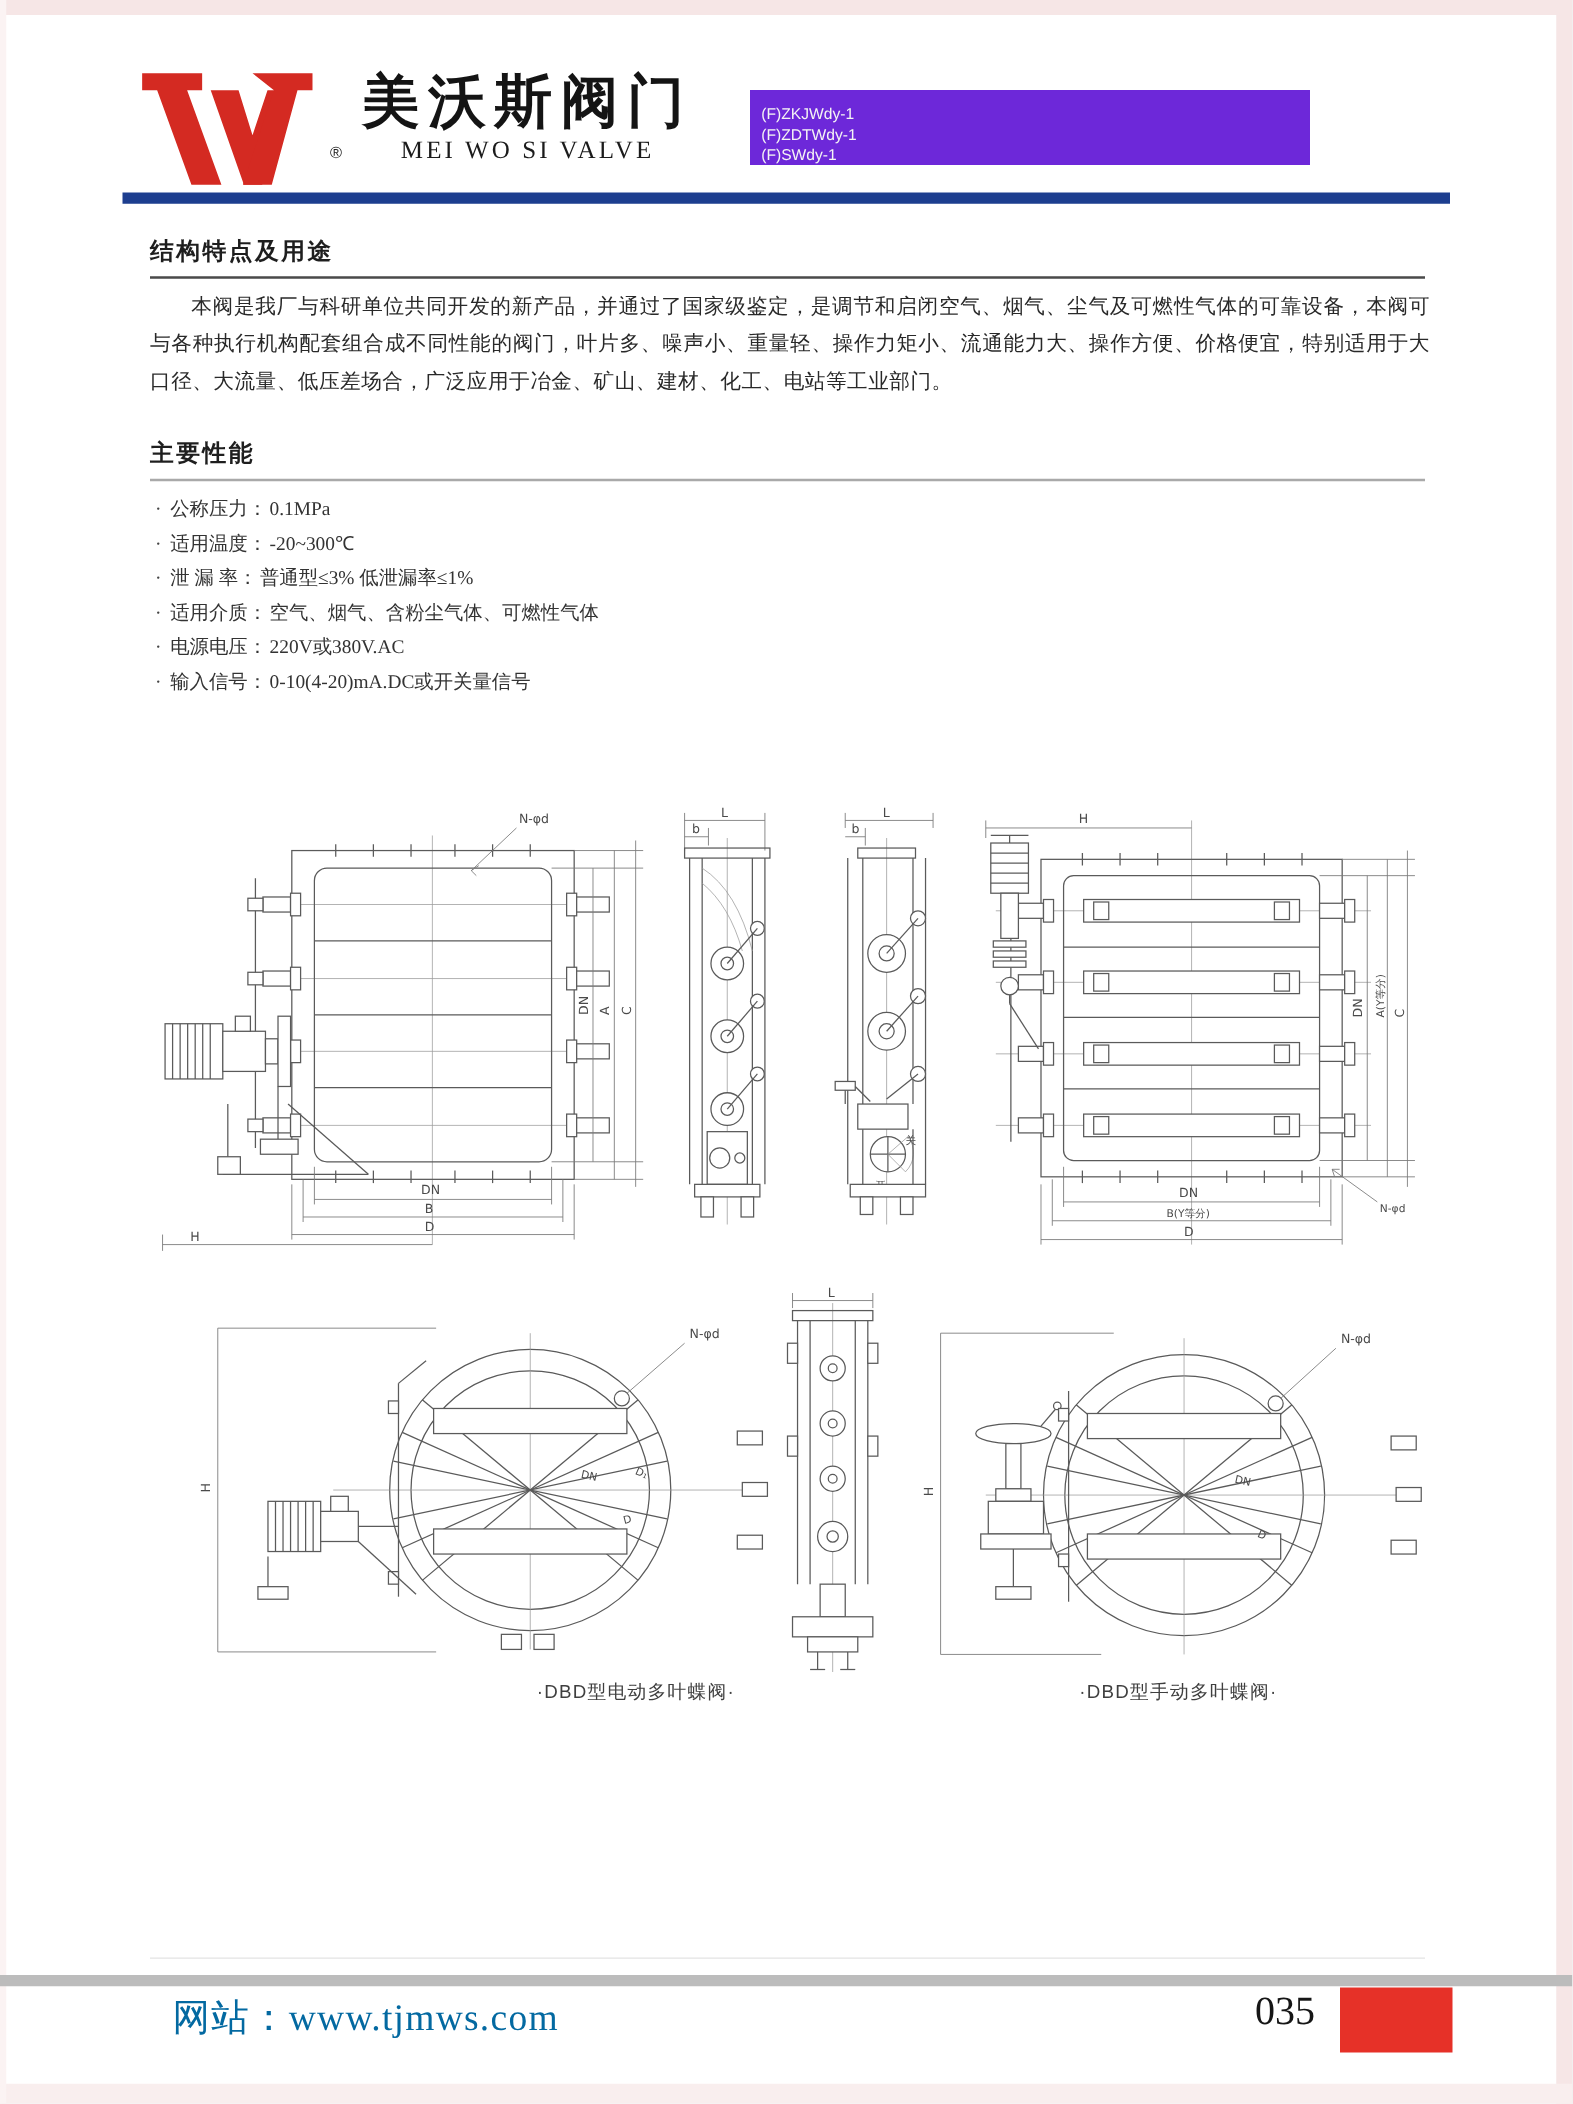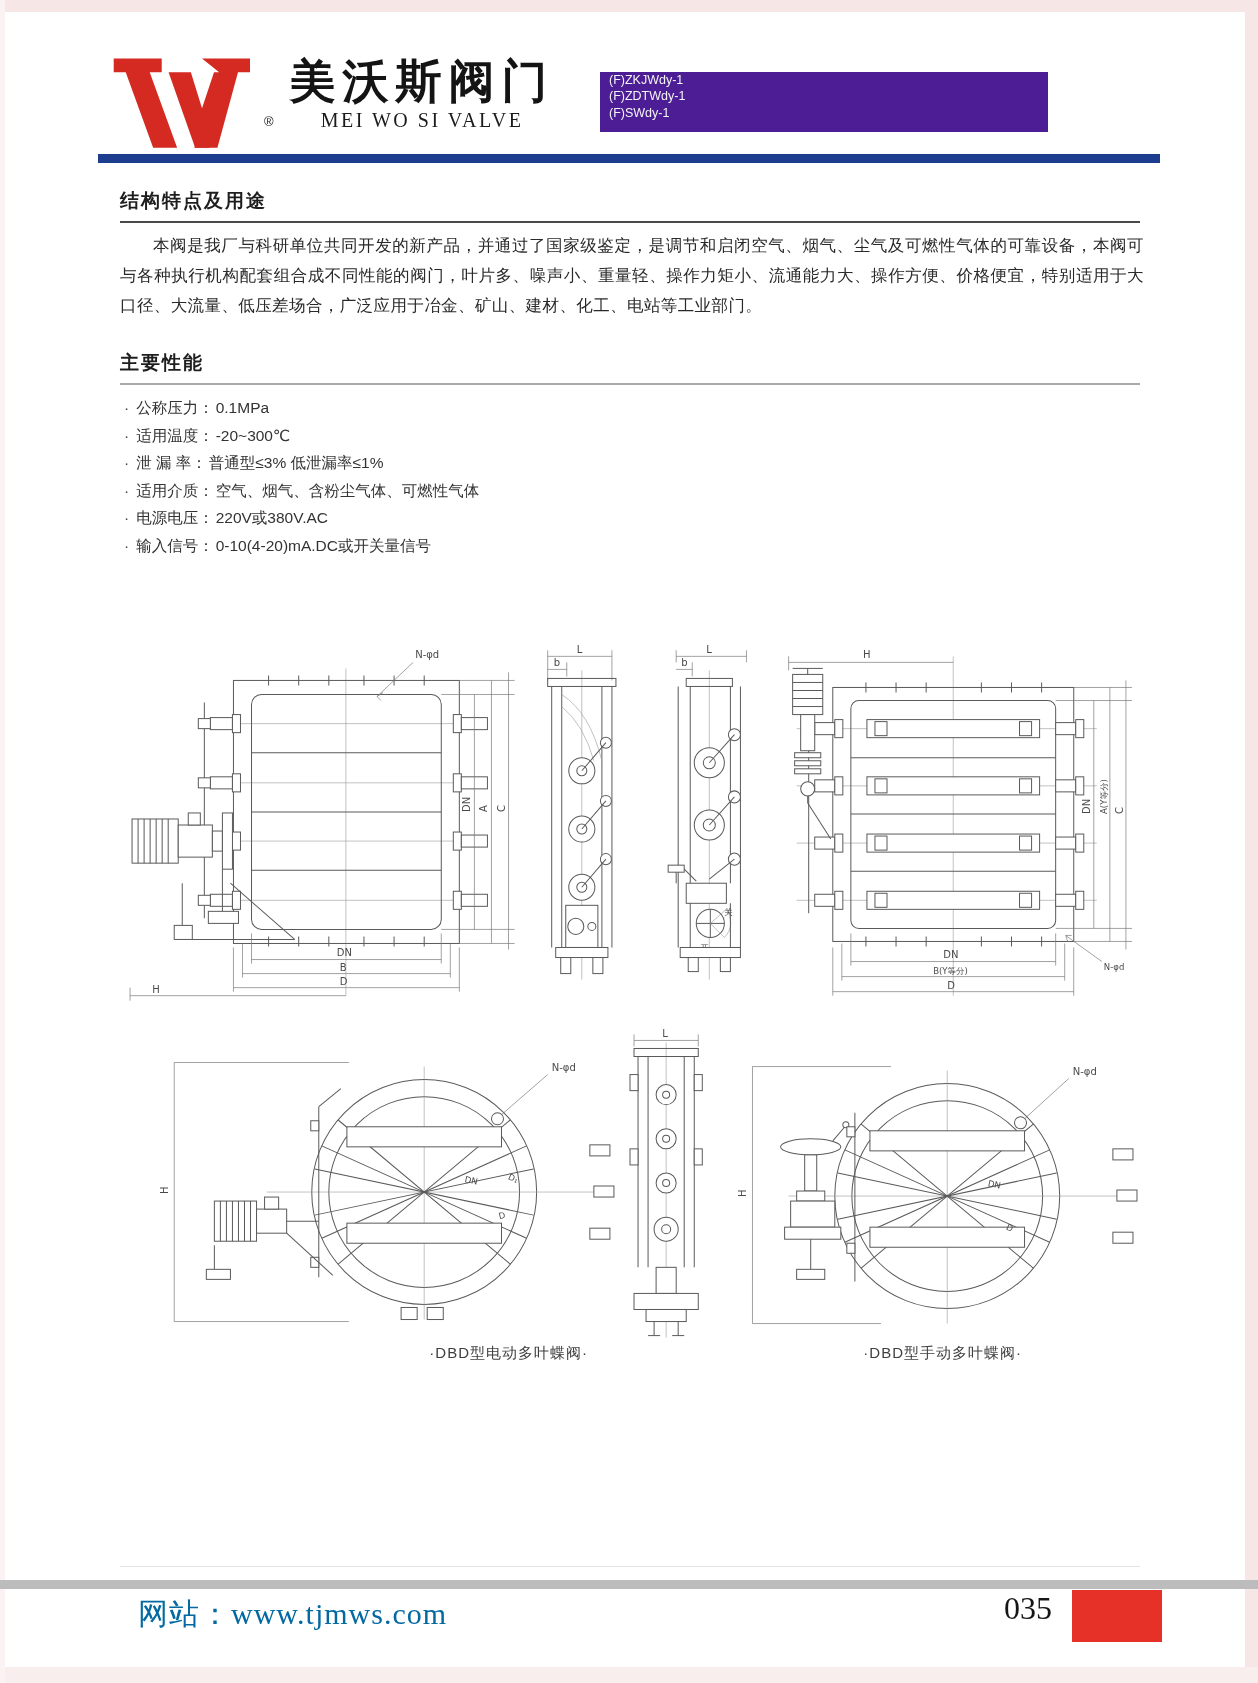--- a/index.html
+++ b/index.html
@@ -14,36 +14,36 @@
 
   
   .brand{position:absolute;left:112px;top:56px;display:flex;align-items:flex-start;}
   .logo-svg{width:150px;height:96px;}
   .reg{font-size:13px;color:#222;margin:58px 6px 0 2px;}
   .brand-text{margin-left:10px;}
   .brand-cn{font-family:"DejaVu Serif","Liberation Serif",serif;font-weight:bold;font-size:46px;
             letter-spacing:7px;color:#141414;line-height:1.1;}
   .brand-en{font-family:"Liberation Serif","DejaVu Serif",serif;font-size:20px;letter-spacing:2.5px;
             color:#1b1b1b;text-align:center;margin-top:2px;}
-  .model-box{position:absolute;left:600px;top:72px;width:448px;height:60px;background:#4c1d95;
-             display:flex;align-items:flex-start;}
+  .model-box{position:absolute;left:600px;top:72px;width:448px;height:60px;background:#6d28d9;
+             display:flex;align-items:flex-end;}
   .model-codes{width:112px;padding-left:9px;color:#f4f4f4;font-size:12.5px;line-height:1.3;white-space:nowrap;}
   .model-title{flex:1;color:#ffffff;font-size:27px;font-weight:bold;letter-spacing:1px;white-space:nowrap;}
   .rule-blue{position:absolute;left:98px;top:154px;width:1062px;height:9px;background:#1d3e8f;}
 
   
   .sec-head{position:absolute;left:120px;width:1020px;font-size:19px;font-weight:bold;color:#1e1e1e;
             letter-spacing:2px;padding-bottom:7px;}
   .sec-head.s1{top:188px;border-bottom:2px solid #4a4a4a;}
   .sec-head.s2{top:350px;border-bottom:2px solid #a9a9a9;}
   .sec-body{position:absolute;left:120px;top:230px;width:1024px;font-size:16.5px;line-height:30px;
             color:#292929;text-indent:2em;letter-spacing:0.4px;text-align:justify;}
   .perf-list{position:absolute;left:124px;top:394px;margin:0;padding:0;list-style:none;
              font-size:15.5px;color:#333;}
-  .perf-list li{line-height:27.5px;}
+  .perf-list li{line-height:27.5px;font-family:Liberation Serif, serif;}
   .perf-list .blt{margin-right:7px;color:#444;}
   .perf-list .lbl{margin-right:2px;}
 
   
   .drw-svg{position:absolute;left:118px;}
   .drw1{top:642px;width:1024px;height:362px;}
   .drw2{top:1028px;width:1024px;height:312px;}
   svg .ln{stroke:#5a5a5a;stroke-width:1;fill:none;}
   svg .lnw{stroke:#5a5a5a;stroke-width:1;fill:#ffffff;}
   svg .thin{stroke:#9a9a9a;stroke-width:0.6;fill:none;}

